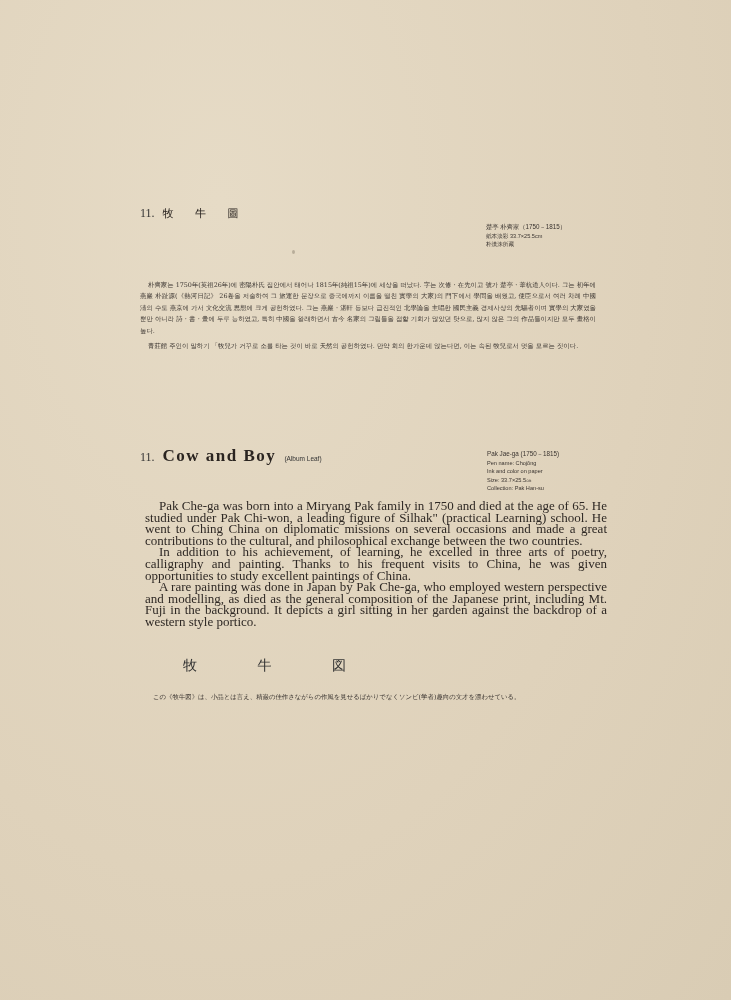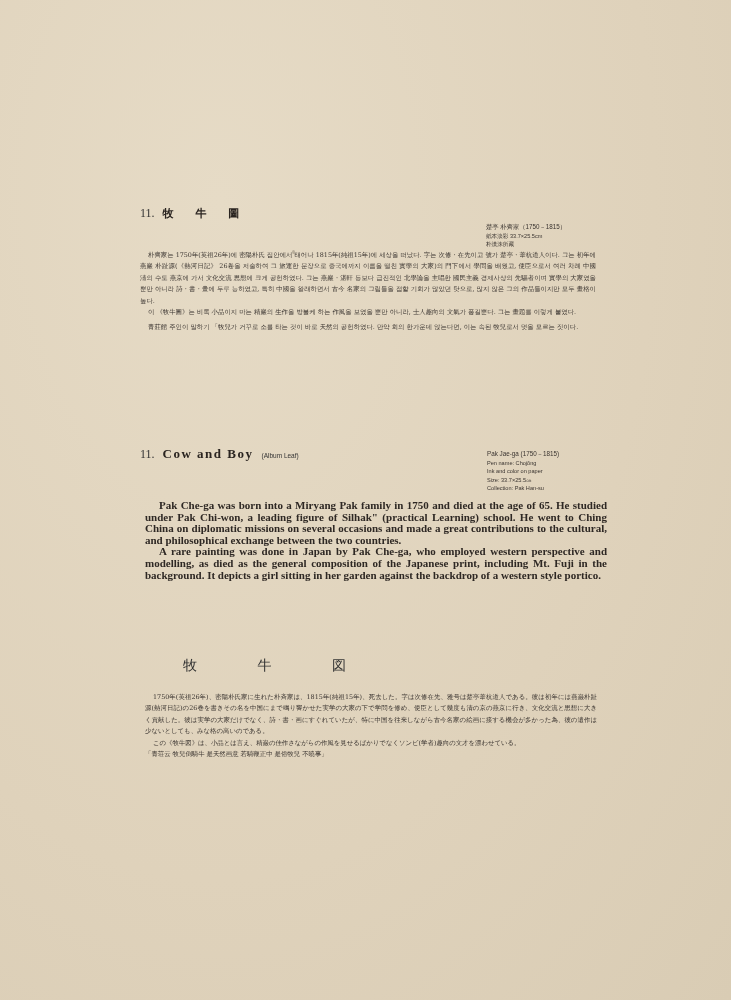--- a/index.html
+++ b/index.html
@@ -8,35 +8,34 @@
     background: #e2d6c0;
     background-image: radial-gradient(ellipse at 30% 20%, #e6dbc6 0%, #dfd2bb 60%, #d9ccb4 100%);
     color: #2a2420;
     font-family: "DejaVu Serif", serif;
     position: relative;
   }
   .page { position: absolute; left: 0; top: 0; width: 731px; height: 1000px; }
   .sec { position: absolute; left: 140px; width: 456px; }
   .heading { display: flex; align-items: baseline; }
   .num { font-family: "Liberation Serif", serif; font-size: 12px; margin-right: 8px; color: #333; }
-  .ktitle { font-size: 11px; font-weight: bold; letter-spacing: 9px; }
-  .etitle { font-family: "Liberation Serif", serif; font-size: 13px; font-weight: bold; letter-spacing: 1.5px; }
+  .ktitle { font-size: 11px; font-weight: normal; letter-spacing: 9px; }
+  .etitle { font-family: "Liberation Serif", serif; font-size: 17px; font-weight: bold; letter-spacing: 1.5px; }
   .sub { font-family: "Liberation Sans", sans-serif; font-size: 6.5px; margin-left: 8px; color: #333; }
   .meta { position: absolute; font-family: "Liberation Sans", sans-serif; color: #3a3430; }
   .meta div { font-size: 5.6px; line-height: 8.4px; white-space: nowrap; }
   .meta .first { font-size: 6.3px; line-height: 10px; }
   .body-ko p, .body-ja p {
     margin: 0; font-size: 6.4px; line-height: 11.4px; color: #3a3430;
     text-align: justify; word-break: break-all;
   }
   .body-ko p.ind, .body-ja p.ind { text-indent: 8px; }
   .body-en p {
-    margin: 0; font-family: "Liberation Serif", serif; font-size: 11px; line-height: 11.6px; color: #2e2824;
+    margin: 0; font-family: "Liberation Serif", serif; font-size: 13px; line-height: 11.6px; color: #2e2824;
     text-align: justify;
-    font-weight: bold;
   }
   .body-en p.ind { text-indent: 14px; }
   .jtitle { position: absolute; left: 183px; top: 657px; font-size: 14px; letter-spacing: 28px; color: #333; }
   .speck { position: absolute; width: 3px; height: 4px; background: #b8ad9a; border-radius: 50%; }
 </style>
 </head>
 <body>
 
 <div class="page">
 
@@ -44,45 +43,43 @@
     <span class="num">11.</span>
     <span class="ktitle">牧 牛 圖</span>
   </div>
   <div class="meta" style="left:486px; top:222px;">
     <div class="first">楚亭  朴齊家（1750－1815）</div>
     <div>紙本淡彩 33.7×25.5cm</div>
     <div>朴漢洙所藏</div>
   </div>
   <div class="speck" style="left:292px; top:250px;"></div>
 
-  <div class="sec body-ko" style="top:250px;">
+  <div class="sec body-ko" style="top:280px;">
     <p class="ind">朴齊家는 1750年(英祖26年)에 密陽朴氏 집안에서 태어나 1815年(純祖15年)에 세상을 떠났다. 字는 次修・在先이고 號가 楚亭・葦杭道人이다. 그는 初年에 燕巖 朴趾源(《熱河日記》 26卷을 저술하여 그 旅運한 문장으로 중국에까지 이름을 떨친 實學의 大家)의 門下에서 學問을 배웠고, 使臣으로서 여러 차례 中國 淸의 수도 燕京에 가서 文化交流 思想에 크게 공헌하였다. 그는 燕巖・湛軒 등보다 급진적인 北學論을 主唱한 國民主義 경제사상의 先驅者이며 實學의 大家였을 뿐만 아니라 詩・書・畫에 두루 능하였고, 특히 中國을 왕래하면서 古今 名家의 그림들을 접할 기회가 많았던 탓으로, 많지 않은 그의 作品들이지만 모두 畫格이 높다.</p>
-    <p class="ind">이 《牧牛圖》는 비록 小品이지 마는 精巖의 生作을 방불케 하는 作風을 보였을 뿐만 아니라, 士人趣向의 文氣가 풍길뿐다. 그는 畫題를 이렇게 붙였다.</p>
     <p class="ind" style="margin-top:4px;">青莊館 주인이 말하기 「牧兒가 거꾸로 소를 타는 것이 바로 天然의 공헌하였다. 만약 회의 한가운데 앉는다면, 이는 속된 牧兒로서 멋을 모르는 짓이다.</p>
   </div>
 
   <div class="sec heading" style="top:446px;">
     <span class="num">11.</span>
     <span class="etitle">Cow and Boy</span>
     <span class="sub">(Album Leaf)</span>
   </div>
   <div class="meta" style="left:487px; top:449px;">
     <div class="first">Pak Jae-ga (1750－1815)</div>
     <div>Pen name: Chojŏng</div>
     <div>Ink and color on paper</div>
     <div>Size: 33.7×25.5㎝</div>
     <div>Collection: Pak Han-su</div>
   </div>
 
   <div class="sec body-en" style="left:145px; width:462px; top:500px;">
     <p class="ind">Pak Che-ga was born into a Miryang Pak family in 1750 and died at the age of 65. He studied under Pak Chi-won, a leading figure of Silhak" (practical Learning) school. He went to Ching China on diplomatic missions on several occasions and made a great contributions to the cultural, and philosophical exchange between the two countries.</p>
+    <p class="ind">In addition to his achievement, of learning, he excelled in three arts of poetry, calligraphy and painting. Thanks to his frequent visits to China, he was given opportunities to study excellent paintings of China.</p>
     <p class="ind">A rare painting was done in Japan by Pak Che-ga, who employed western perspective and modelling, as died as the general composition of the Japanese print, including Mt. Fuji in the background. It depicts a girl sitting in her garden against the backdrop of a western style portico.</p>
   </div>
 
   <div class="jtitle">牧 牛 図</div>
 
   <div class="sec body-ja" style="left:145px; width:452px; top:692px;">
-    <p class="ind">1750年(英祖26年)、密陽朴氏家に生れた朴斉家は、1815年(純祖15年)、死去した。字は次修在先、雅号は楚亭葦杭道人である。彼は初年には燕巌朴趾源(熱河日記)の26巻を書きその名を中国にまで鳴り響かせた実学の大家の下で学問を修め、使臣として幾度も清の京の燕京に行き、文化交流と思想に大きく貢献した。彼は実学の大家だけでなく、詩・書・画にすぐれていたが、特に中国を往来しながら古今名家の絵画に接する機会が多かった為、彼の遺作は少ないとしても、みな格の高いのである。</p>
     <p class="ind">この《牧牛図》は、小品とは言え、精巌の佳作さながらの作風を見せるばかりでなくソンビ(学者)趣向の文才を漂わせている。</p>
-    <p>「青荘云 牧兒倒騎牛 是天然画意 若騎鞭正中 是俗牧兒 不暁事」</p>
   </div>
 
 </div>
 
 </body></html>

